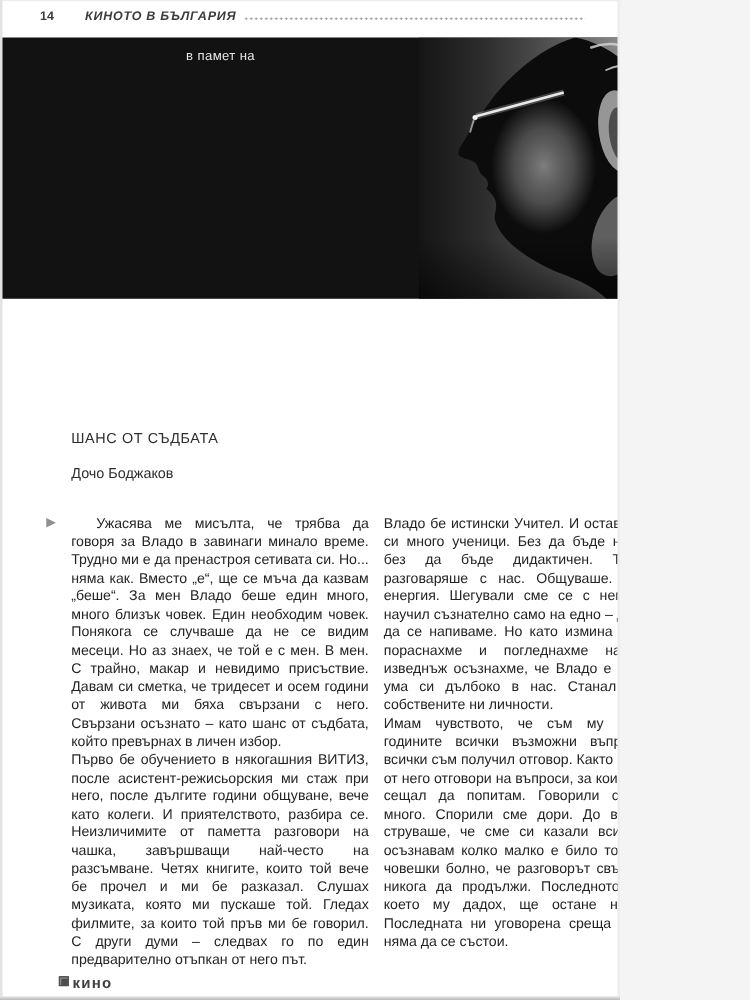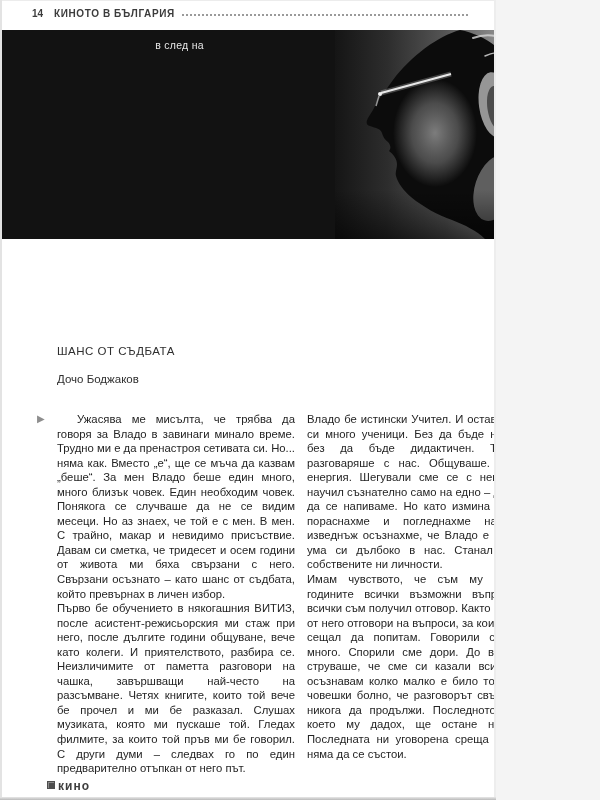--- a/index.html
+++ b/index.html
@@ -8,21 +8,21 @@
         box-shadow:inset 0 0 0 1px #ececec;}
   .page-edge-bottom{position:absolute;left:0;bottom:0;width:100%;height:3px;
         background:linear-gradient(#e8e8e8,#b9b9b9);}
   .page-edge-left{position:absolute;left:0;top:0;width:2px;height:100%;background:#e3e3e3;}
   .page-edge-right{position:absolute;right:0;top:0;width:2px;height:100%;background:#ededed;}
 
   
   .running-head{position:absolute;top:8px;left:32px;right:28px;display:flex;align-items:center;
         font-size:10px;font-weight:bold;color:#3c3c3c;}
   .pagenum{width:22px;}
-  .rubric{margin-left:0;letter-spacing:.6px;white-space:nowrap;}
+  .rubric{margin-left:14px;letter-spacing:.6px;white-space:nowrap;font-style:italic;}
   .dotted-leader{flex:1;height:2px;margin-left:6px;margin-top:2px;
         background-image:radial-gradient(circle,#9a9a9a 40%,transparent 45%);
         background-size:4px 2px;background-repeat:repeat-x;background-position:0 50%;}
 
   
   .banner{position:absolute;top:30px;left:0;width:597px;height:209px;background:#121212;}
   .banner-text{position:absolute;left:57px;top:9px;width:150px;color:#fff;}
   .eyebrow{font-size:10.5px;color:#e6e6e6;text-align:right;padding-right:3px;letter-spacing:.3px;}
   .name{font-size:14.5px;font-weight:bold;letter-spacing:.2px;margin-top:3px;white-space:nowrap;}
   .photo{position:absolute;right:0;top:0;width:262px;height:209px;}
@@ -53,21 +53,21 @@
 <div class="page">
 
   <header class="running-head">
     <span class="pagenum">14</span>
     <span class="rubric">КИНОТО В БЪЛГАРИЯ</span>
     <span class="dotted-leader"></span>
   </header>
 
   <section class="banner">
     <div class="banner-text">
-      <div class="eyebrow">в след на</div>
+      <div class="eyebrow">в памет на</div>
     </div>
     <div class="photo">
       <svg width="262" height="209" viewBox="0 0 262 209" xmlns="http://www.w3.org/2000/svg">
         <defs>
           <linearGradient id="bgGrad" x1="0" y1="0" x2="1" y2="0">
             <stop offset="0" stop-color="#151515"></stop>
             <stop offset=".2" stop-color="#2d2d2d"></stop>
             <stop offset=".42" stop-color="#555555"></stop>
             <stop offset=".62" stop-color="#8c8c8c"></stop>
             <stop offset=".8" stop-color="#adadad"></stop>

